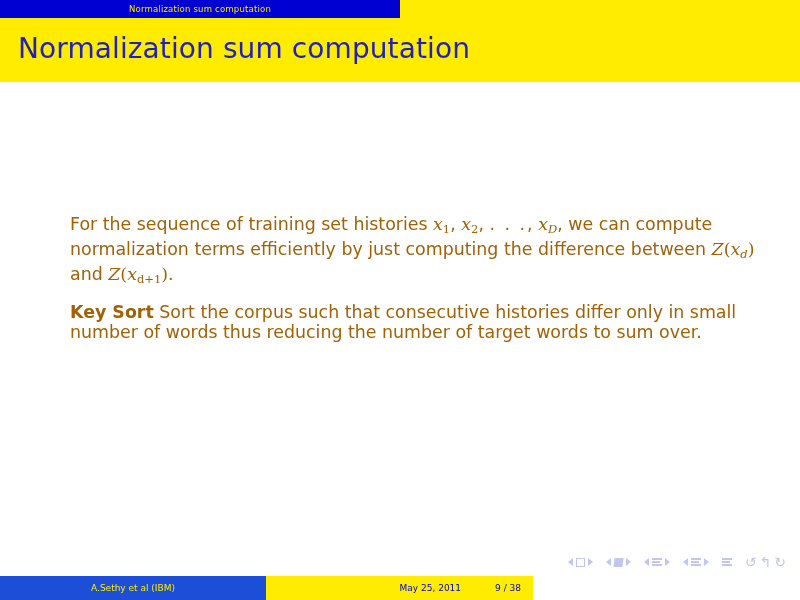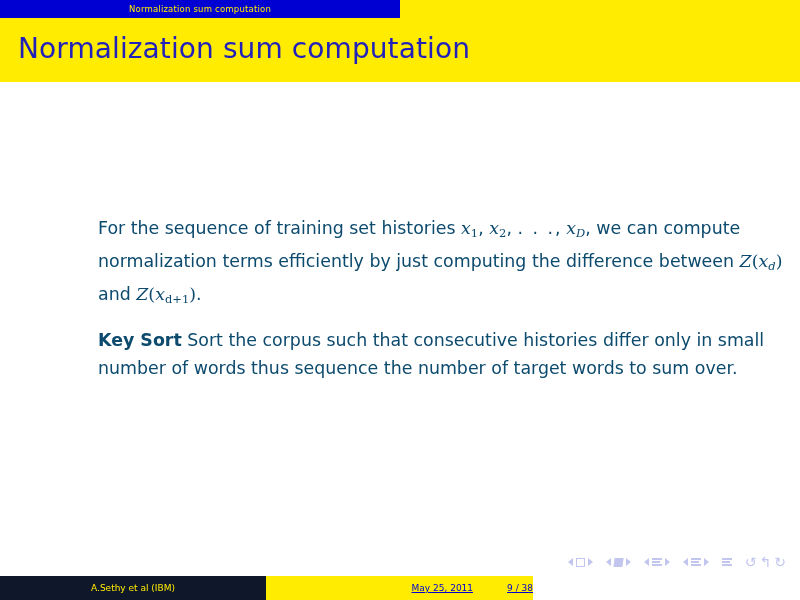--- a/index.html
+++ b/index.html
@@ -68,24 +68,23 @@
     top: 82px; left: 0;
     width: 800px;
     height: 466px;
     background: #ffffff;
   }
   .content-block {
     position: absolute;
     left: 70px;
     top: 132px;
     width: 700px;
-    color: #0c4a6e;
+    color: #a16207;
     font-size: 17.4px;
-    line-height: 28px;
-    margin-left: 28px;
+    line-height: 20px;
   }
   .para {
     margin: 0 0 9px 0;
   }
   .para.second {
     margin-top: 12px;
   }
   .bold-lead {
     font-weight: bold;
   }
@@ -166,21 +165,21 @@
   
   .footline {
     position: absolute;
     left: 0; top: 576px;
     width: 800px;
     height: 24px;
     display: flex;
   }
   .foot-author {
     width: 266px;
-    background: #0f172a;
+    background: #1d4ed8;
     color: #ffec00;
     font-size: 9px;
     display: flex;
     align-items: center;
     justify-content: center;
     white-space: nowrap;
   }
   .foot-title {
     width: 267px;
     background: #f5c400;
@@ -193,44 +192,44 @@
     white-space: nowrap;
   }
   .foot-meta {
     width: 267px;
     background: #ffec00;
     color: #0000d2;
     font-size: 9px;
     display: flex;
     align-items: center;
     justify-content: flex-end;
+    padding-right: 12px;
     box-sizing: border-box;
     white-space: nowrap;
     gap: 34px;
-    text-decoration: underline;
   }
 </style>
 </head>
 <body>
 
 <div class="headline-bar">
   <div class="nav-section"></div>
   <div class="nav-section-label">Normalization sum computation</div>
 </div>
 
 <div class="title-band">
   <div class="frame-title">Normalization sum computation</div>
 </div>
 
 <div class="slide-body">
   <div class="content-block">
 
     <p class="para"><span>For the sequence of training set histories </span><span class="mathit">x</span><sub class="mth"><span class="num">1</span></sub><span>, </span><span class="mathit">x</span><sub class="mth"><span class="num">2</span></sub><span>, </span><span class="ellipsis">. . .</span><span>, </span><span class="mathit">x</span><sub class="mth">D</sub><span>, we can compute normalization terms efficiently by just computing the difference between </span><span class="mathit">Z</span><span class="mathup">(</span><span class="mathit">x</span><sub class="mth">d</sub><span class="mathup">)</span><span> and </span><span class="mathit">Z</span><span class="mathup">(</span><span class="mathit">x</span><sub class="mth"><span class="num">d+1</span></sub><span class="mathup">)</span><span>.</span></p>
 
-    <p class="para second"><span class="bold-lead">Key Sort</span><span> Sort the corpus such that consecutive histories differ only in small number of words thus sequence the number of target words to sum over.</span></p>
+    <p class="para second"><span class="bold-lead">Key Sort</span><span> Sort the corpus such that consecutive histories differ only in small number of words thus reducing the number of target words to sum over.</span></p>
 
   </div>
 </div>
 
 <div class="nav-symbols">
 
   <div class="nav-group">
     <span class="nav-tri-l"></span>
     <span class="nav-sq"></span>
     <span class="nav-tri-r"></span>

